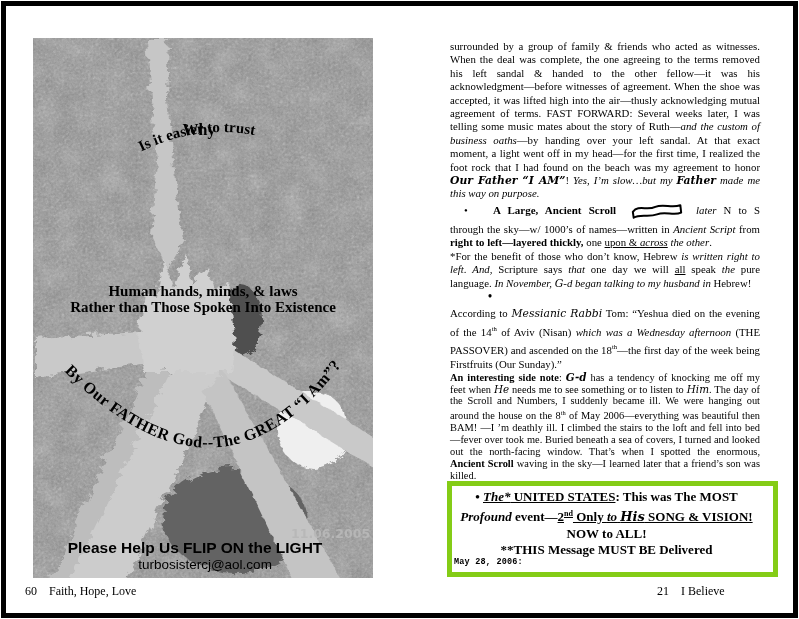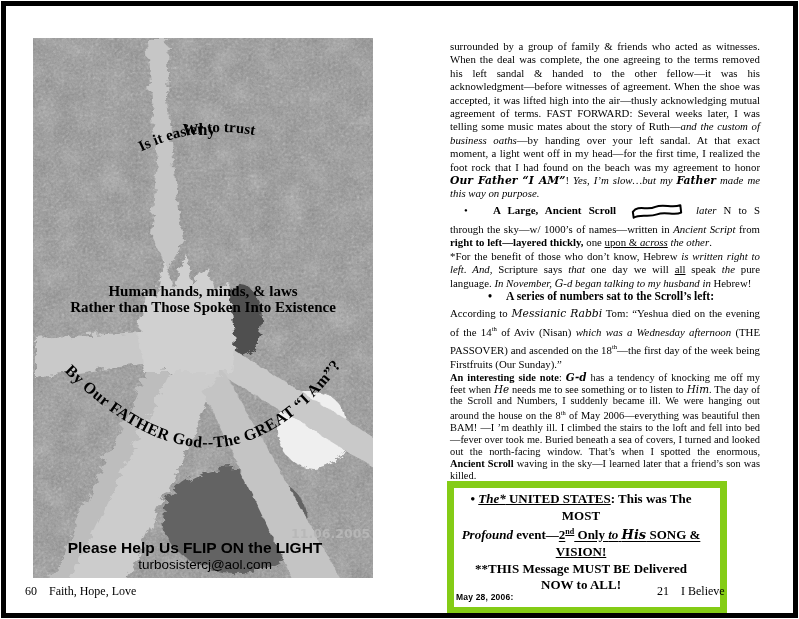--- a/index.html
+++ b/index.html
@@ -28,24 +28,24 @@
   .p2{margin-bottom:1px;line-height:14.8px;}
   .p3{margin-bottom:5px;font-size:10.4px;line-height:11.8px;}
 
   .b{font-weight:bold;}
   .i{font-style:italic;}
   .u{text-decoration:underline;}
   .sc{font-family:"DejaVu Serif",serif;font-style:italic;}
   .sup{vertical-align:super;font-size:0.62em;}
 
   
-  #callout{box-sizing:border-box;width:280px;margin-left:-3px;border:7px solid #84cc16;
+  #callout{box-sizing:border-box;width:331px;margin-left:-3px;border:5px solid #84cc16;
            padding:3px 16px 13px 4px;text-align:center;font-weight:bold;font-size:13px;
            line-height:16.5px;position:relative;}
-  #callout-date{position:absolute;left:2px;bottom:1px;font-family:Liberation Sans, sans-serif;
+  #callout-date{position:absolute;left:2px;bottom:1px;font-family:Liberation Mono, monospace;
                 font-size:8.5px;font-weight:bold;letter-spacing:0.2px;}
 
   
   .arc-txt{font-family:"Liberation Serif",serif;font-weight:bold;fill:#000;}
   .plea{font-family:"Liberation Sans",sans-serif;fill:#000;}
 </style>
 </head>
 <body>
 
 <div id="spread">
@@ -113,33 +113,32 @@
       <span class="lead">A Large, Ancient Scroll</span><svg class="scroll-flag" width="62" height="20" viewBox="0 0 64 24" xmlns="http://www.w3.org/2000/svg">
         <path d="M3 13 C 10 4, 20 12, 30 7 C 40 3, 50 9, 60 5 L 61 14 C 52 18, 42 12, 32 16 C 22 20, 12 15, 4 20 Z" fill="#ffffff" stroke="#000000" stroke-width="2.4" stroke-linejoin="round"></path>
       </svg><span><span class="i">later</span><span> N to S through the sky—w/ 1000’s of names—written in </span><span class="i">Ancient Script</span><span> from </span><span class="b">right to left—layered thickly,</span><span> one </span><span class="u">upon &amp; </span><span class="i u">across</span><span class="i"> the other</span><span>.</span></span>
     </p>
 
     <p class="fn"><span>*For the benefit of those who don’t know, Hebrew </span><span class="i">is written right  to left</span><span>.  </span><span class="i">And,</span><span> Scripture says </span><span class="i">that</span><span> one day  we will </span><span class="u">all</span><span> speak </span><span class="i">the</span><span> pure language.  </span><span class="i">In November, </span><span class="sc i">G</span><span class="i">-d began talking to my husband in</span><span> Hebrew!</span></p>
 
     <div class="bullet2">
       <span class="bullet">•</span>
       <div>
-        <div>A series of numbers sat to the Scroll’s left:</div>
       </div>
     </div>
 
     <p class="p2"><span>According to </span><span class="sc">Messianic</span><span> </span><span class="sc">Rabbi</span><span> Tom:  “Yeshua died on the evening of the 14</span><span class="sup">th</span><span> of Aviv (Nisan) </span><span class="i">which was a Wednesday afternoon</span><span> (THE PASSOVER) and ascended on the 18</span><span class="sup">th</span><span>—the first day of the week being Firstfruits (Our Sunday).”</span></p>
 
     <p class="p3"><span class="b">An interesting side note</span><span>:  </span><span class="sc b">G-d</span><span> has a tendency of knocking me off my feet when </span><span class="sc">He</span><span> needs me to see something or to listen to </span><span class="sc">Him</span><span>.  The day of the Scroll and Numbers, I suddenly became ill.  We were hanging out around the house on the 8</span><span class="sup">th</span><span> of May 2006—everything was beautiful then BAM! —I ’m deathly ill.  I climbed the stairs to the loft and fell into bed—fever over took me.  Buried beneath a sea of covers, I turned and looked out the north-facing window.  That’s when I spotted the enormous, </span><span class="b">Ancient Scroll</span><span> waving in the sky—I learned later that a friend’s son was killed.</span></p>
 
     <div id="callout">
       <div><span>•  </span><span class="i u">The*</span><span class="u"> UNITED STATES</span><span>: This was The MOST</span></div>
       <div><span class="i">Profound</span><span> event—</span><span class="u">2</span><span class="u sup">nd</span><span class="u"> Only </span><span class="i u">to</span><span class="u"> </span><span class="sc u">His</span><span class="u"> SONG &amp; VISION!</span></div>
+      <div>NOW to ALL!</div>
       <div>**THIS Message MUST BE Delivered</div>
-      <div>NOW to ALL!</div>
       <div id="callout-date">May 28, 2006:</div>
     </div>
   </div>
 
   <div id="footer-right" class="pg-footer">
     <span class="num">21</span><span>I Believe</span>
   </div>
 </div>
 
 </body></html>

